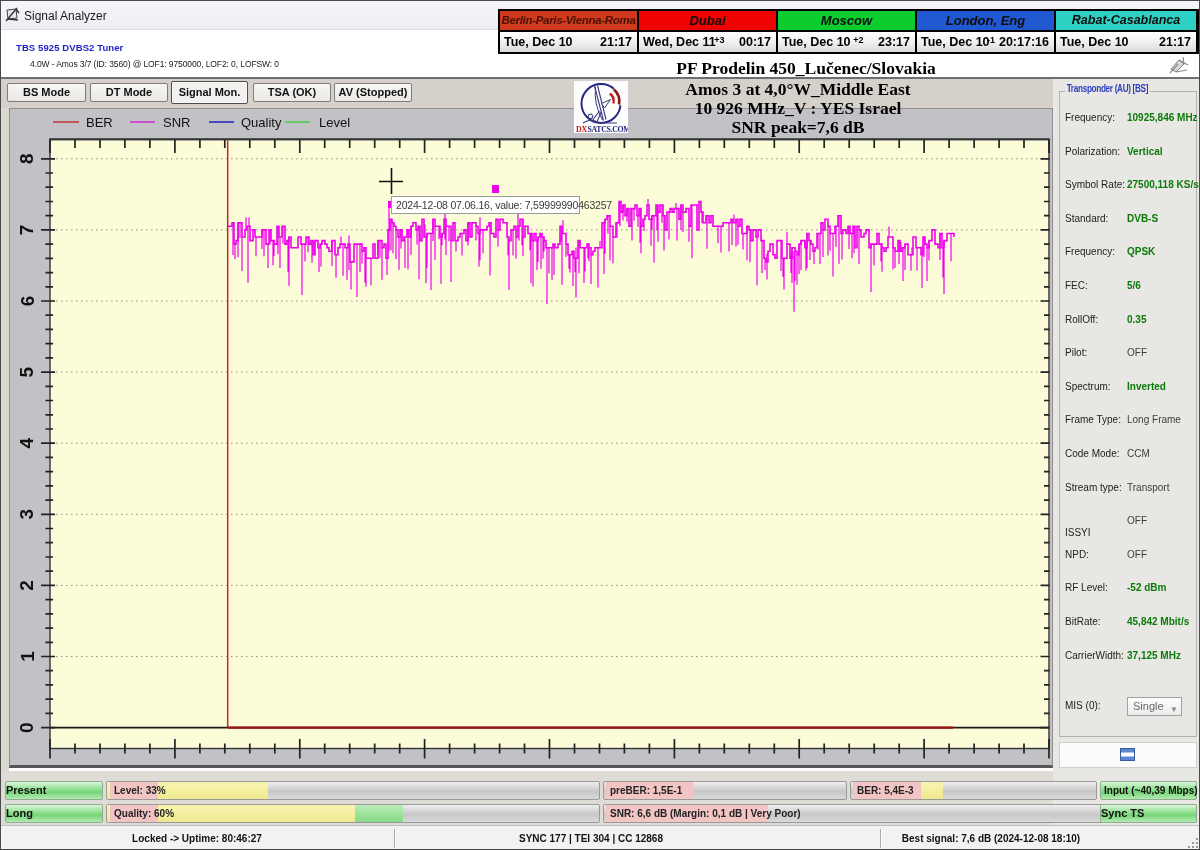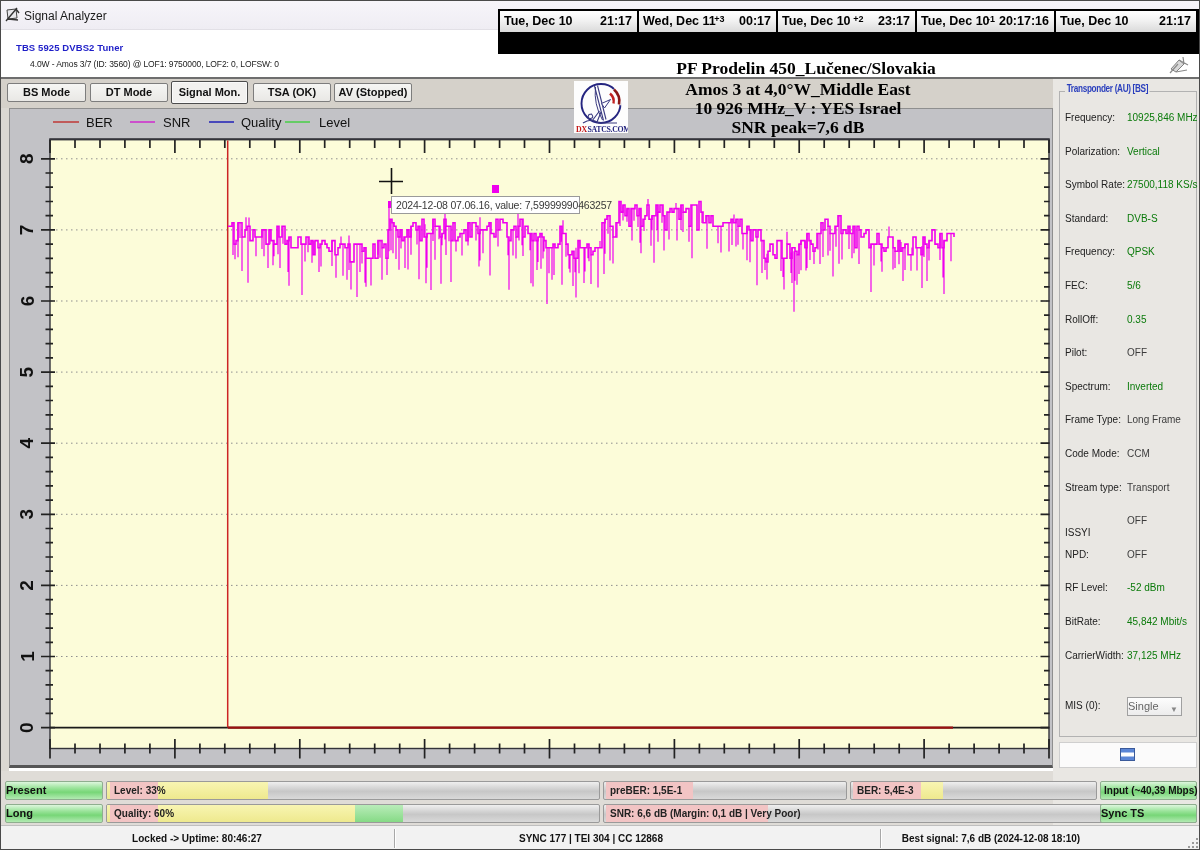--- a/index.html
+++ b/index.html
@@ -16,23 +16,23 @@
 #zone-bottom{left:0;top:770px;width:1052px;height:55px;background:#dfdcd7}
 .btn{top:82px;height:19px;background:linear-gradient(180deg,#f6f6f4,#e9e8e5);border:1px solid #7d7d7d;border-radius:2px;font-size:11px;font-weight:bold;text-align:center;line-height:17px;color:#111}
 #btn3{top:80px;height:23px;line-height:21px;border:1px solid #4d4d4d;box-shadow:inset 0 0 0 1px #fafafa;background:#f2f1ef}
 #chart{left:8px;top:107px;width:1044px;height:660px;background:#c2c2c6;border:1px solid #8f8f8f;border-bottom:3px solid #565656}
 .leg{top:114px;font-size:13px;color:#111}
 .legline{top:120px;height:2px}
 #tooltip{left:390px;top:195px;width:189px;height:18px;background:#fff;border:1px solid #9a9a9a;font-size:10.5px;color:#3a3a3a;line-height:16px;padding-left:4px;white-space:nowrap;letter-spacing:-0.2px}
 #gbox{left:1058px;top:90px;width:138px;height:646px;border:1px solid #b2b2b2}
 #gtitle{left:1064px;top:82px;font-size:10px;font-weight:bold;color:#2a3fbd;background:#e9e7e3;padding:0 2px;white-space:nowrap;letter-spacing:-0.4px;transform:scaleX(0.82);transform-origin:left top}
 .lab{left:1064px;font-size:10px;color:#222;white-space:nowrap}
-.grn{left:1126px;font-size:10px;font-weight:normal;color:#0a7a0a;white-space:nowrap}
+.grn{left:1126px;font-size:10px;font-weight:bold;color:#0a7a0a;white-space:nowrap}
 .gry{left:1126px;font-size:10px;color:#3c3c3c;white-space:nowrap}
-#combo{left:1126px;top:696px;width:55px;height:19px;background:linear-gradient(180deg,#fdfdfd,#ececec);border:1px solid #a0a0a0;font-size:11px;color:#666;line-height:17px;}
+#combo{left:1126px;top:696px;width:55px;height:19px;background:linear-gradient(180deg,#fdfdfd,#ececec);border:1px solid #a0a0a0;font-size:11px;color:#666;line-height:17px;padding-left:5px}
 #combo .chev{position:absolute;right:3px;top:3px;color:#888;font-size:8px}
 #substrip{left:1058px;top:741px;width:138px;height:26px;background:#fbfbfb;border:1px solid #cfcfcf}
 .gbar{height:19px;background:linear-gradient(180deg,#ddf6dd 0%,#9ce49c 35%,#77d677 60%,#b2eab2 100%);border:1px solid #8fae8f;border-radius:2px;font-size:11px;font-weight:bold;color:#111;line-height:17px;padding-left:0;white-space:nowrap}
 .pbar{height:19px;background:linear-gradient(180deg,#efefef 0%,#c7c7c7 55%,#d9d9d9 100%);border:1px solid #9a9a9a;border-radius:2px;overflow:hidden}
 .fill{position:absolute;top:0;height:17px}
 .yf{background:linear-gradient(180deg,#f8f5b2,#eee98e)}
 .gf{background:linear-gradient(180deg,#b9ecb9,#86da86)}
 .pk{background:#f2c4c4}
 .bartxt{position:absolute;top:0;font-size:10px;font-weight:bold;color:#222;line-height:17px;white-space:nowrap}
 #statusbar{left:0;top:824px;width:1200px;height:26px;background:#f2f2f2;border-top:1px solid #bfbfbf}
@@ -139,20 +139,27 @@
  <path d="M25.5 30 L18 40 M27 31 L23 41" stroke="#3a3a80" stroke-width="1.1" fill="none"></path>
  <path d="M15 33.5 Q12.5 38 16.5 37.5 Q20.5 37 17.5 33 Z" stroke="#3a3a80" stroke-width="1.1" fill="none"></path>
  <path d="M9 42 Q17 36.5 25 42 L43 42" stroke="#3a3a80" stroke-width="1.2" fill="none"></path>
  <path d="M40 8.5 A 16 16 0 0 1 45 23.5" fill="none" stroke="#8b1616" stroke-width="2.6"></path>
  <path d="M36 12.5 A 10.5 10.5 0 0 1 39.5 22.5" fill="none" stroke="#c02020" stroke-width="2.4"></path>
  <text x="2" y="50.5" font-family="Liberation Serif,serif" font-weight="bold" font-size="7.8" letter-spacing="-0.2" fill="#c41818">DX</text>
  <text x="13.5" y="50.5" font-family="Liberation Serif,serif" font-weight="bold" font-size="7.8" letter-spacing="-0.3" fill="#23237d">SATCS.COM</text>
 </svg>
 
 <div class="abs" id="clock">
+ <div class="crow chead">
+  <div class="ccell" style="background:#cf3a1f;color:#4a1000;font-size:11.5px;letter-spacing:-0.3px">Berlin-Paris-Vienna-Roma</div>
+  <div class="ccell" style="background:#ef0202">Dubai</div>
+  <div class="ccell" style="background:#0bcd2d">Moscow</div>
+  <div class="ccell" style="background:#1f58d0">London, Eng</div>
+  <div class="ccell" style="background:#2fd0c4;font-size:12.5px">Rabat-Casablanca</div>
+ </div>
  <div class="crow ctime">
   <div class="ccell">
         <span class="cdate">Tue, Dec 10</span>
         <span class="ctm">21:17</span>
       </div>
   <div class="ccell">
         <span class="cdate">Wed, Dec 11</span>
         <span class="csup">+3</span>
         <span class="ctm">00:17</span>
       </div>

